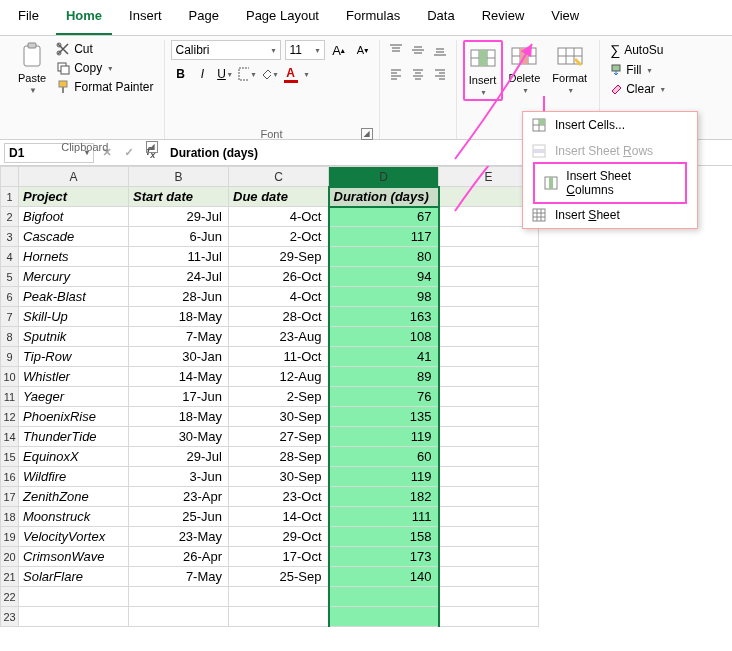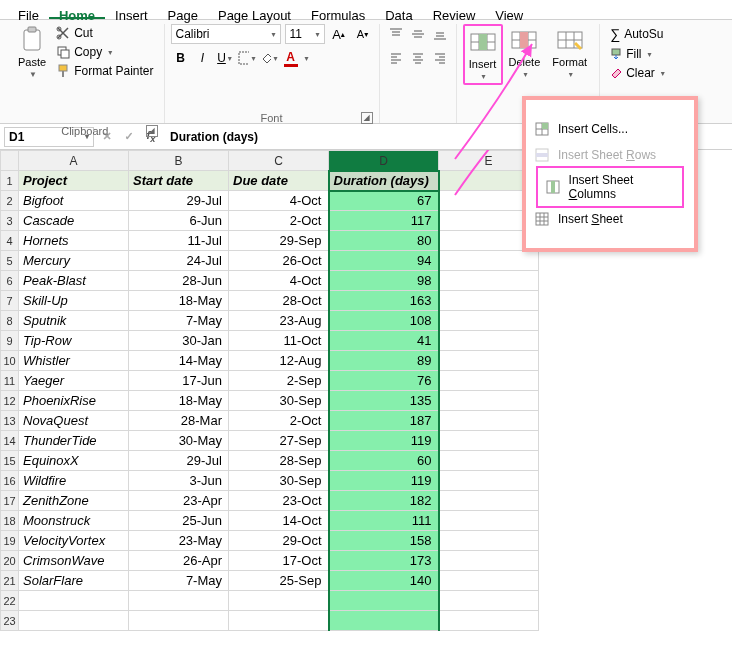--- a/index.html
+++ b/index.html
@@ -1,18 +1,18 @@
 <!DOCTYPE html>
 <html><head>
 <meta charset="utf-8">
 <style>
 * { box-sizing: border-box; margin: 0; padding: 0; font-family: 'Segoe UI', Arial, sans-serif; }
 body { background: #fff; font-size: 12px; overflow: hidden; width: 732px; height: 651px; position: relative; }
 
-.menubar { display: flex; padding: 4px 8px 0; height: 20px; border-bottom: 1px solid #d0d0d0; }
+.menubar { display: flex; padding: 4px 8px 0; height: 36px; border-bottom: 1px solid #d0d0d0; gap: 7px; }
 .menubar .tab { padding: 4px 10px; cursor: pointer; font-size: 13px; }
 .menubar .tab.active { border-bottom: 2px solid #107c41; color: #107c41; font-weight: 600; }
 
 .ribbon { display: flex; background: #fafafa; border-bottom: 1px solid #d0d0d0; height: 104px; padding: 4px 6px 0; }
 .group { display: flex; flex-direction: column; height: 100%; padding: 0 6px; border-right: 1px solid #e5e5e5; }
 .group-body { flex: 1; display: flex; align-items: flex-start; }
 .group-label { text-align: center; font-size: 11px; color: #666; padding: 2px 0; position: relative; margin-top: 42px; }
 .group-launcher { position: absolute; right: 0; bottom: 2px; width: 12px; height: 12px; border: 1px solid #888; font-size: 8px; line-height: 10px; text-align: center; color: #666; }
 
 .btn-big { display: flex; flex-direction: column; align-items: center; padding: 2px 6px; cursor: pointer; font-size: 11px; gap: 2px; }
@@ -49,21 +49,21 @@
 .header-row td.sel-col { background: #cbdcc8; }
 td.sel-col { background: #86efac; }
 td.num { text-align: right; padding-right: 6px; }
 td.txt { text-align: left; padding-left: 4px; font-style: italic; }
 td.date { text-align: right; padding-right: 6px; }
 td.active-cell { outline: 2px solid #107c41; outline-offset: -1px; position: relative; }
 .col-D-border { border-left: 2px solid #107c41 !important; border-right: 2px solid #107c41 !important; }
 
 .arrow-overlay { position: absolute; pointer-events: none; top: 0; left: 0; }
 
-.dropdown-menu { position: absolute; top: 96px; left: 522px; width: 176px; background: #fff; border: 4px solid #fca5a5; box-shadow: 2px 2px 6px rgba(0,0,0,0.2); padding: 16px 0; z-index: 10; }
+.dropdown-menu { position: absolute; top: 111px; left: 522px; width: 176px; background: #fff; border: 1px solid #fca5a5; box-shadow: 2px 2px 6px rgba(0,0,0,0.2); padding: 0 0; z-index: 10; }
 .dropdown-menu .item { display: flex; align-items: center; gap: 8px; padding: 5px 8px; font-size: 12px; cursor: pointer; }
 .dropdown-menu .item.disabled { color: #aaa; cursor: default; }
 .dropdown-menu .item.highlight { border: 2px solid #ff4fd8; margin: -2px 10px; }
 .dropdown-menu .item .mi-ico { width: 16px; height: 16px; display: flex; align-items: center; justify-content: center; }
 .dropdown-menu .item u { text-decoration: underline; }
 
 svg { display: block; }
 </style>
 </head>
 <body>
@@ -425,28 +425,20 @@
           <td class="date col-C">2-Sep</td>
           <td class="num col-D sel-col col-D-border">76</td>
           <td class="col-E"></td>
         </tr>
         <tr>
           <th class="rowhdr">12</th>
           <td class="txt col-A">PhoenixRise</td>
           <td class="date col-B">18-May</td>
           <td class="date col-C">30-Sep</td>
           <td class="num col-D sel-col col-D-border">135</td>
-          <td class="col-E"></td>
-        </tr>
-        <tr>
-          <th class="rowhdr">13</th>
-          <td class="txt col-A">NovaQuest</td>
-          <td class="date col-B">28-Mar</td>
-          <td class="date col-C">2-Oct</td>
-          <td class="num col-D sel-col col-D-border">187</td>
           <td class="col-E"></td>
         </tr>
         <tr>
           <th class="rowhdr">14</th>
           <td class="txt col-A">ThunderTide</td>
           <td class="date col-B">30-May</td>
           <td class="date col-C">27-Sep</td>
           <td class="num col-D sel-col col-D-border">119</td>
           <td class="col-E"></td>
         </tr>

